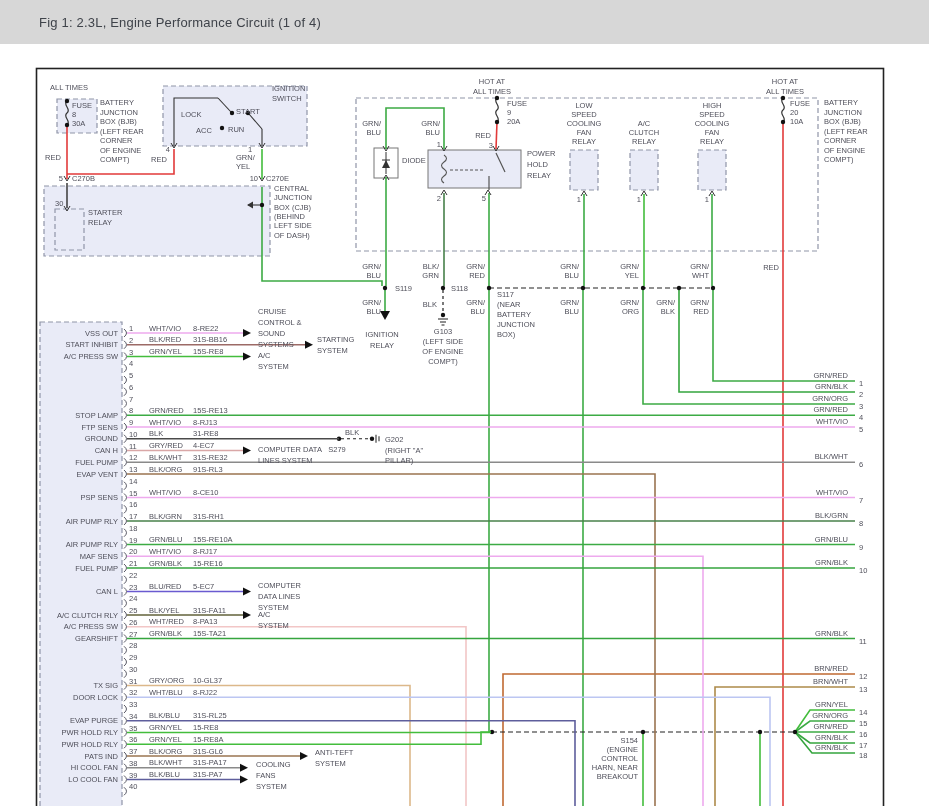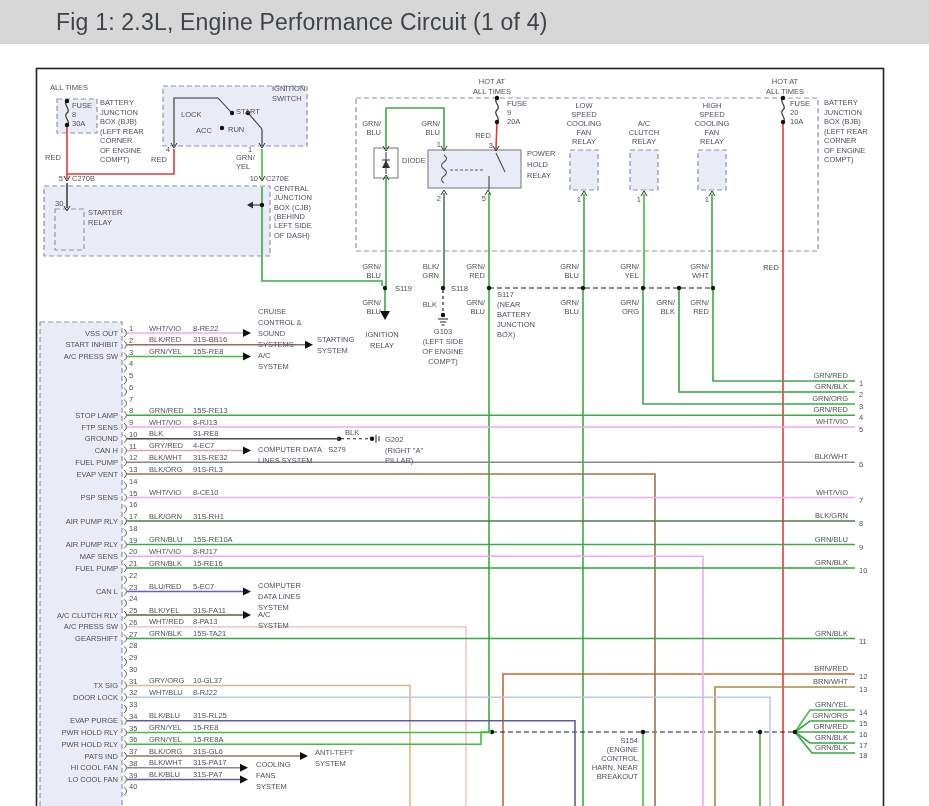--- a/index.html
+++ b/index.html
@@ -1,20 +1,20 @@
 <!DOCTYPE html>
 <html><head>
 <meta charset="utf-8">
 <style>
   html,body{margin:0;padding:0;background:#ffffff;}
   body{width:929px;height:806px;overflow:hidden;position:relative;
        font-family:"Liberation Sans", sans-serif;}
   .titlebar{position:absolute;left:0;top:0;width:929px;height:44px;
             background:#d7d7d7;display:flex;align-items:center;}
-  .titlebar span{margin-left:56px;font-size:23px;color:#3f434a;letter-spacing:.2px;}
+  .titlebar span{margin-left:39px;font-size:13px;color:#3f434a;letter-spacing:.2px;}
   .stage{position:absolute;left:0;top:0;width:929px;height:806px;}
   svg text{font-family:"Liberation Sans", sans-serif;}
 </style>
 </head>
 <body>
 
 <div class="titlebar">
   <span>Fig 1: 2.3L, Engine Performance Circuit (1 of 4)</span>
 </div>
 

